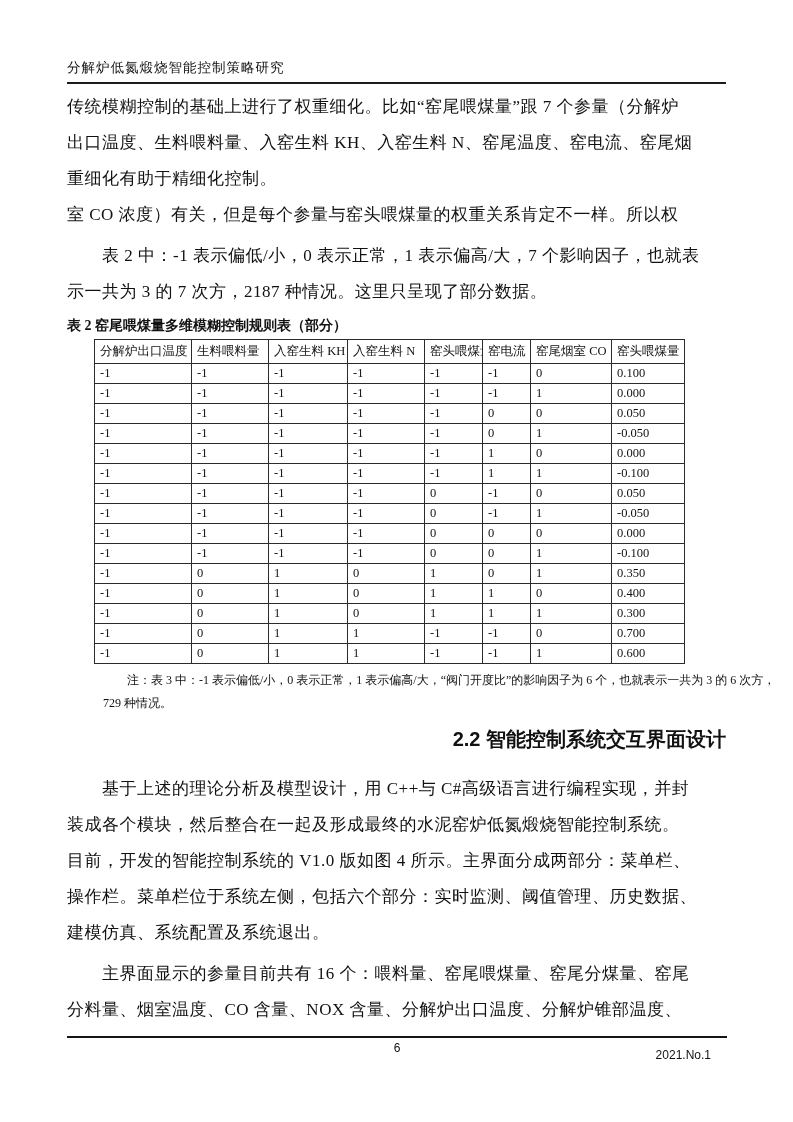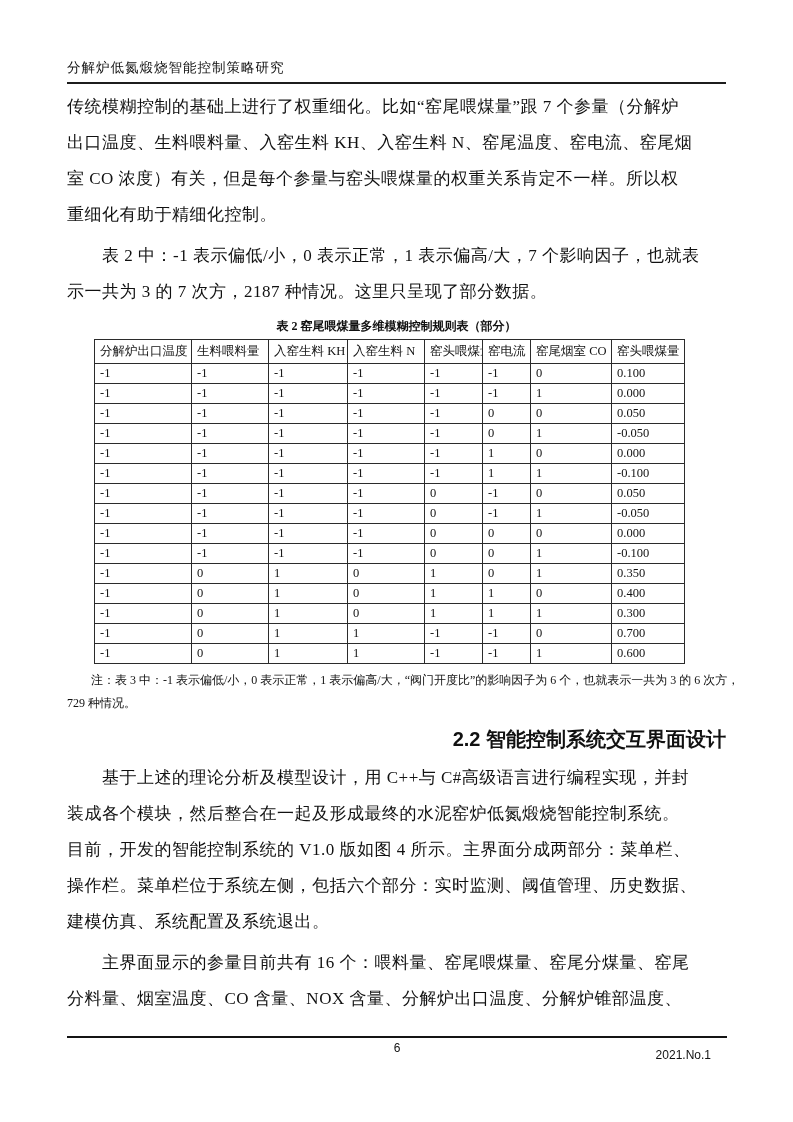--- a/index.html
+++ b/index.html
@@ -16,67 +16,67 @@
   .doc-header { margin-top: 58px; 
     font-size: 13.5px; line-height: 20px; letter-spacing: 1px; }
   .header-rule { border: 0; border-top: 2px solid #1c1c1c; margin-top: 4px; }
 
   .para { margin-top: 5px; }
   .para .line {
     font-size: 17px; line-height: 36px; height: 36px;
     white-space: pre; letter-spacing: 0.5px;
   }
 
-  .table-caption { margin-top: 7px; text-align: center;
-    font-weight: bold; font-size: 12px; line-height: 18px; }
+  .table-caption { margin-top: 7px; 
+    font-weight: bold; font-size: 14px; line-height: 18px; }
 
   table.rule-table {
     margin: 4px 0 0 27px; border-collapse: collapse;
     width: 590px; table-layout: fixed; border-radius: 15px;
   }
   table.rule-table th, table.rule-table td {
     border: 1px solid #2b2b2b; font-weight: normal;
     font-size: 12.5px; text-align: left; vertical-align: middle;
     padding: 0 0 0 5px; overflow: hidden; white-space: nowrap;
   }
   table.rule-table th { height: 24px; }
   table.rule-table td { height: 20px; }
 
-  .table-note { margin-top: 5px; }
+  .table-note { margin-top: 5px; margin-left: 36px; }
   .table-note .line {
     font-size: 12px; line-height: 23px; height: 23px; white-space: pre;
   }
 
   .section-heading { margin-top: 11px;
     font-family: "Liberation Sans", "DejaVu Sans", sans-serif;
     font-weight: bold; font-size: 20px; line-height: 27px; text-align: right; }
 
-  .para.after-heading { margin-top: 7px; }
+  .para.after-heading { margin-top: 18px; }
 
   .doc-footer { position: absolute; left: 67px; right: 66px; top: 1036px; }
   .footer-rule { border: 0; border-top: 2.5px solid #141414; }
   .footer-row { position: relative; margin-top: 3px; height: 16px;
     font-family: "Liberation Sans", "DejaVu Sans", sans-serif; font-size: 12px; }
   .page-number { position: absolute; left: 0; right: 0; text-align: center; }
   .issue-label { position: absolute; right: 16px; top: 7px; }
 </style>
 </head>
 <body>
 
 <div class="page">
 
   <div class="doc-header">分解炉低氮煅烧智能控制策略研究</div>
   <hr class="header-rule">
 
   <div class="para">
 
   <div class="line">传统模糊控制的基础上进行了权重细化。比如“窑尾喂煤量”跟 7 个参量（分解炉</div>
       <div class="line">出口温度、生料喂料量、入窑生料 KH、入窑生料 N、窑尾温度、窑电流、窑尾烟</div>
+      <div class="line">重细化有助于精细化控制。</div>
       <div class="line">室 CO 浓度）有关，但是每个参量与窑头喂煤量的权重关系肯定不一样。所以权</div>
-      <div class="line">重细化有助于精细化控制。</div>
     </div>
 
   <div class="para">
 
   <div class="line">　　表 2 中：-1 表示偏低/小，0 表示正常，1 表示偏高/大，7 个影响因子，也就表</div>
       <div class="line">示一共为 3 的 7 次方，2187 种情况。这里只呈现了部分数据。</div>
     </div>
 
   <div class="table-caption">表 2 窑尾喂煤量多维模糊控制规则表（部分）</div>
 

